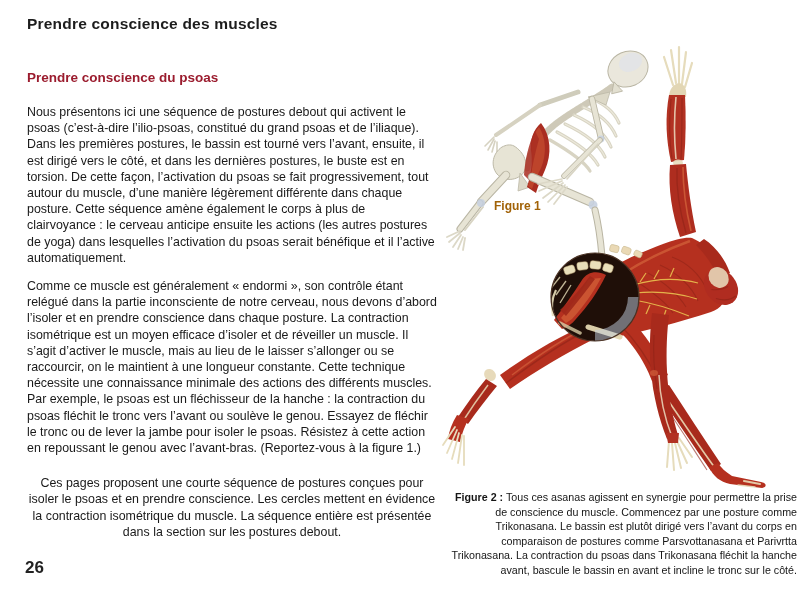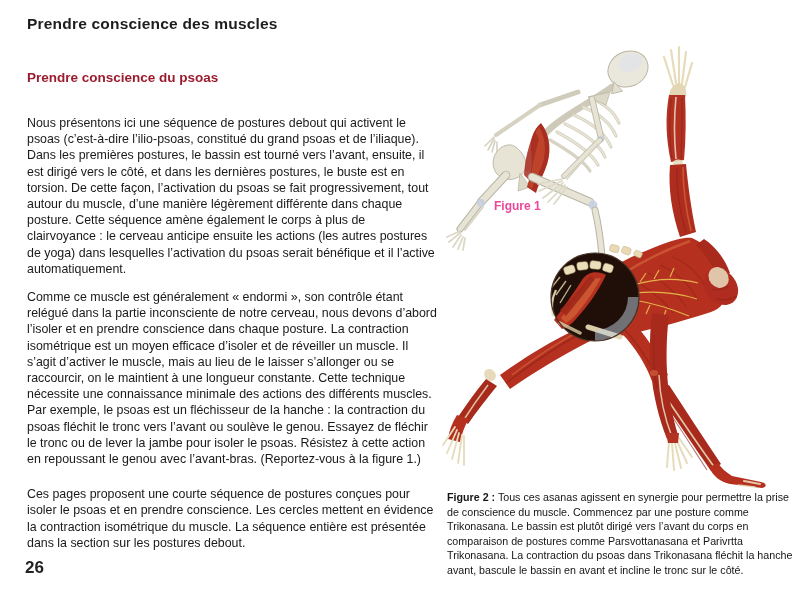--- a/index.html
+++ b/index.html
@@ -7,34 +7,34 @@
     width:800px;height:600px;position:relative;overflow:hidden;
     background:#ffffff;
     font-family:"Liberation Sans","DejaVu Sans",sans-serif;
   }
   .running-header{
     position:absolute;left:27px;top:15px;
     font-size:15.5px;color:#1d1d1d;letter-spacing:.2px;font-weight:bold;
   }
   .text-col{position:absolute;left:27px;top:70px;width:414px;}
   .section-heading{
-    margin:0 0 30px 0;font-size:13.5px;font-weight:bold;color:#9B1C2E;
+    margin:0 0 19px 0;font-size:13.5px;font-weight:bold;color:#9B1C2E;
   }
   .text-col p{
     margin:0 4px 12px 0;font-size:12.4px;line-height:16.2px;color:#191919;
   }
-  .text-col p.para-3{margin-top:19px;}
+  .text-col p.para-3{margin-top:19px;text-align:center;}
   .art{position:absolute;left:440px;top:35px;width:360px;height:460px;}
   .figure1-label{
     position:absolute;left:494px;top:199px;
-    font-size:12px;font-weight:bold;color:#ec4899;
+    font-size:12px;font-weight:bold;color:#a16207;
   }
   .figure2-caption{
     position:absolute;left:447px;top:490px;width:350px;
-    font-size:10.7px;line-height:14.6px;color:#151515;
+    font-size:10.7px;line-height:14.6px;color:#151515;text-align:right;
   }
   .figure2-caption b{font-weight:bold;}
   .page-number{
     position:absolute;left:25px;top:558px;
     font-size:17px;font-weight:bold;color:#222;
   }
 </style>
 </head>
 <body>
 

